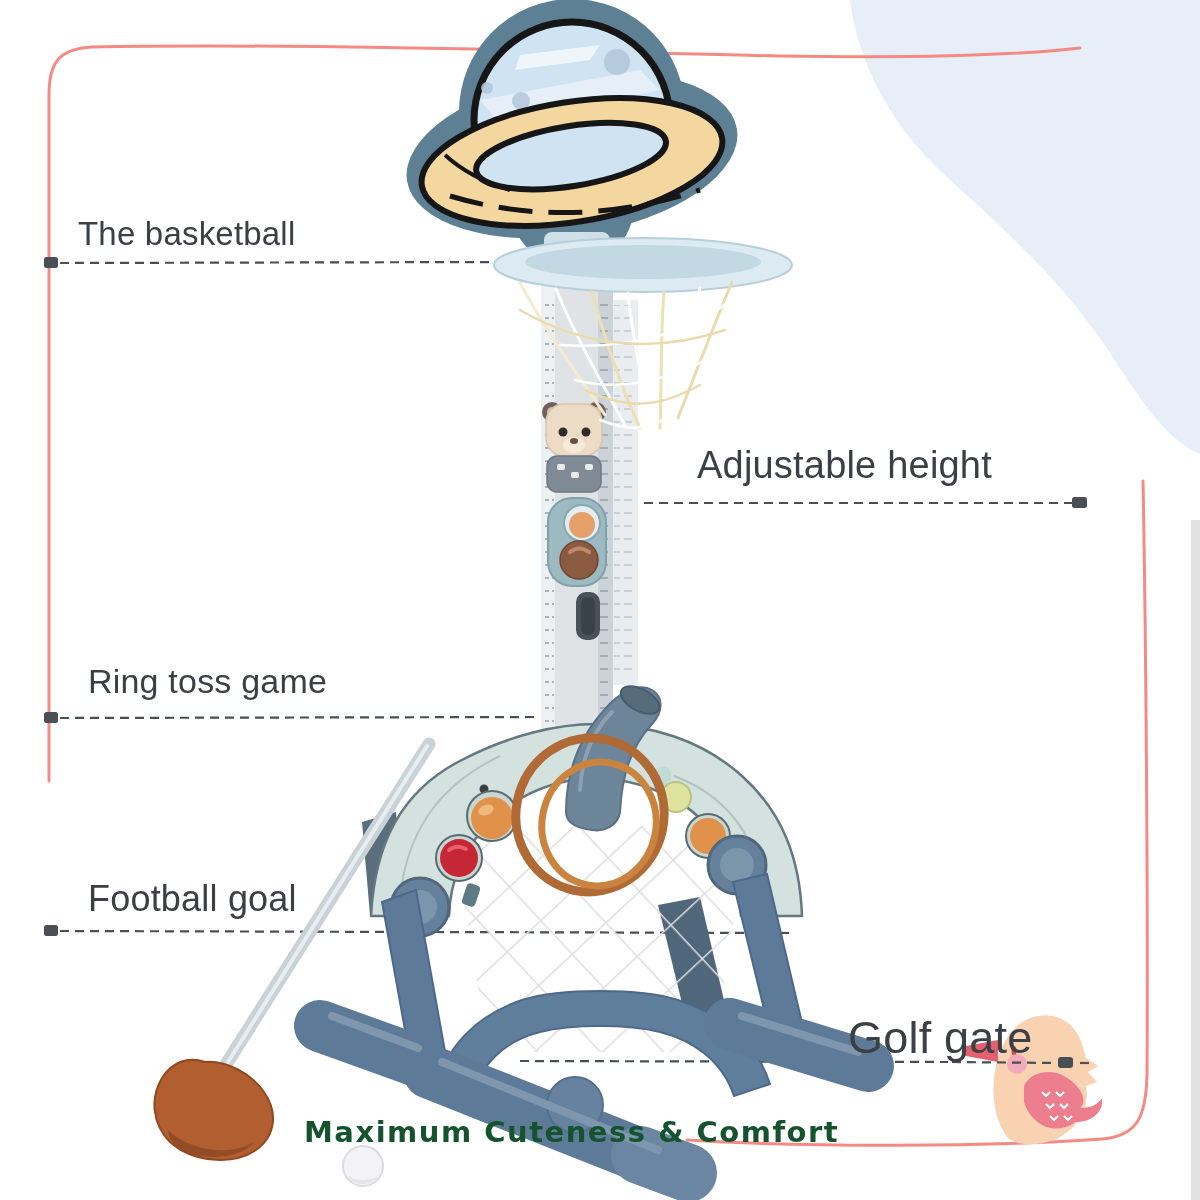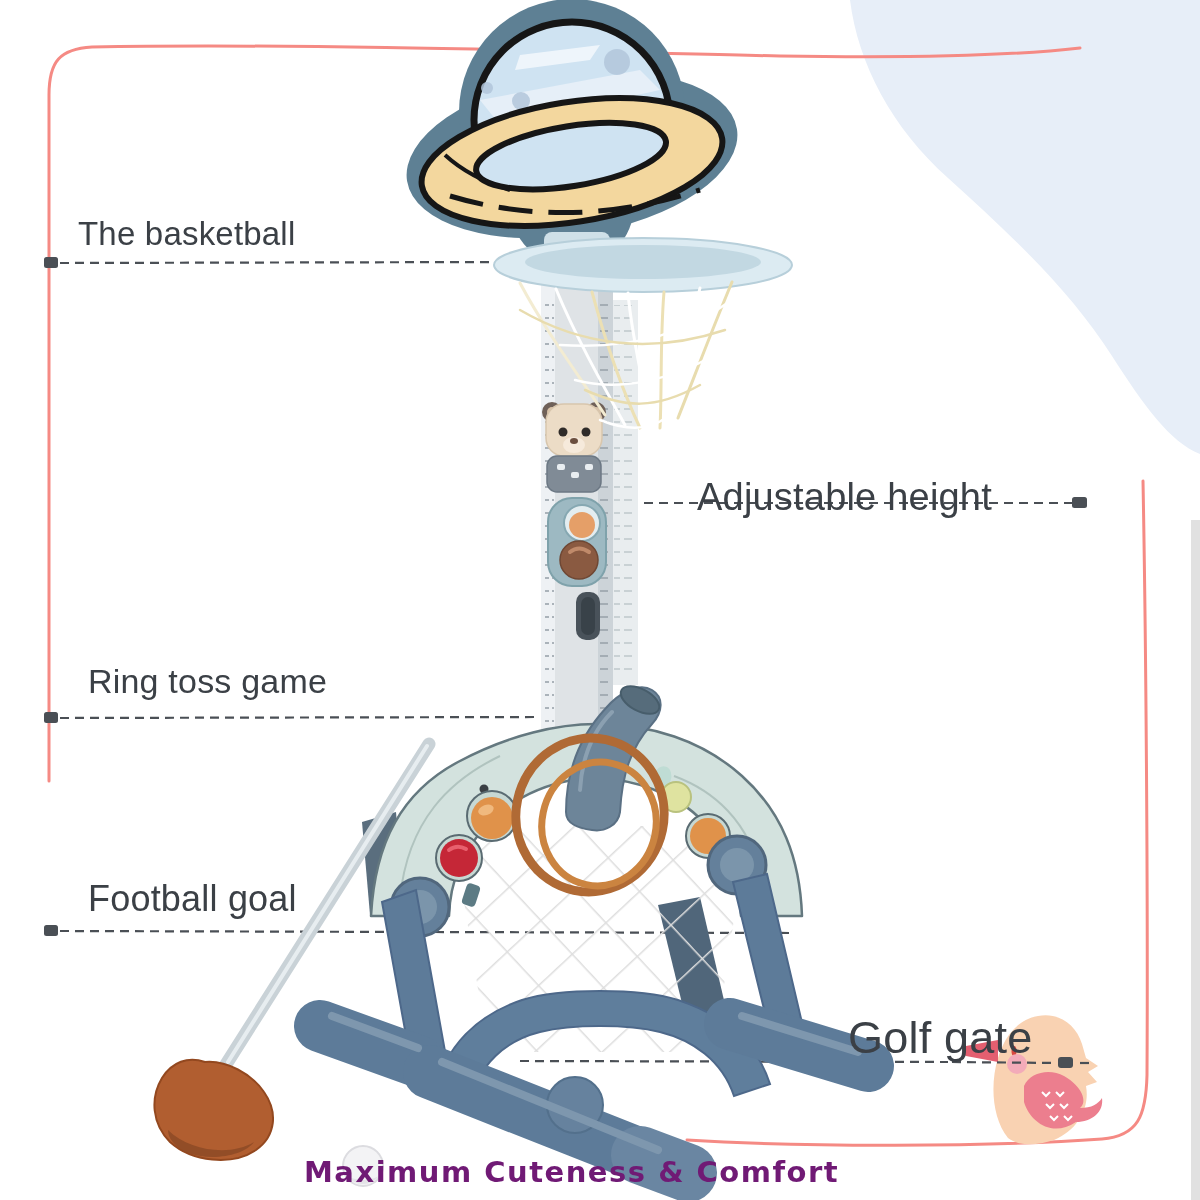--- a/index.html
+++ b/index.html
@@ -7,30 +7,30 @@
     position:relative;width:1200px;height:1200px;overflow:hidden;
     background:#ffffff;font-family:"Liberation Sans",sans-serif;padding-left:20px;
   }
   #art{position:absolute;left:0;top:0;width:1200px;height:1200px;}
   .lbl{
     position:absolute;color:#3b4046;white-space:nowrap;
     font-family:"Liberation Sans",sans-serif;font-weight:400;
     letter-spacing:.2px;line-height:1.05;
   }
   .lbl-basketball{left:78px;top:217px;font-size:33px;}
-  .lbl-adjustable{left:697px;top:446px;font-size:38px;margin-top:32px;}
+  .lbl-adjustable{left:697px;top:446px;font-size:38px;}
   .lbl-ringtoss{left:88px;top:664px;font-size:34px;}
   .lbl-football{left:88px;top:880px;font-size:36px;}
   .lbl-golf{left:848px;top:1014px;font-size:45px;}
   .brand{
     position:absolute;font-family:"DejaVu Sans",sans-serif;font-weight:bold;
     white-space:nowrap;
   }
   .brand-name{left:106px;top:1108px;font-size:41px;color:#f78fa0;letter-spacing:-1px;}
-  .brand-tagline{left:304px;top:1115px;font-size:29px;color:#701a75;letter-spacing:1.5px;margin-top:40px;}
+  .brand-tagline{left:304px;top:1115px;font-size:29px;color:#14532d;letter-spacing:1.5px;}
 </style>
 </head>
 <body>
 
 <div id="stage">
 
   <svg id="art" viewBox="0 0 1200 1200">
     <defs>
       <pattern id="mesh" width="46" height="46" patternUnits="userSpaceOnUse" patternTransform="rotate(47 600 930)">
         <path d="M0 0 H46 M0 0 V46" stroke="#dedede" stroke-width="3" fill="none"></path>

